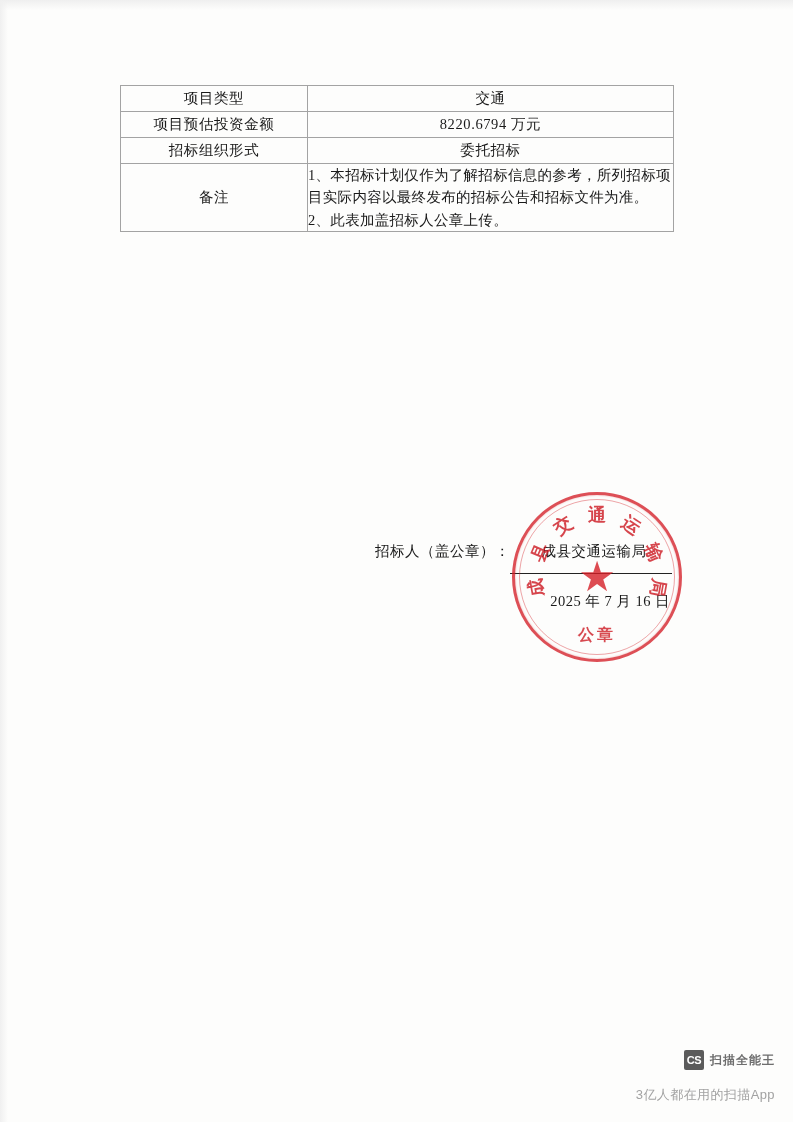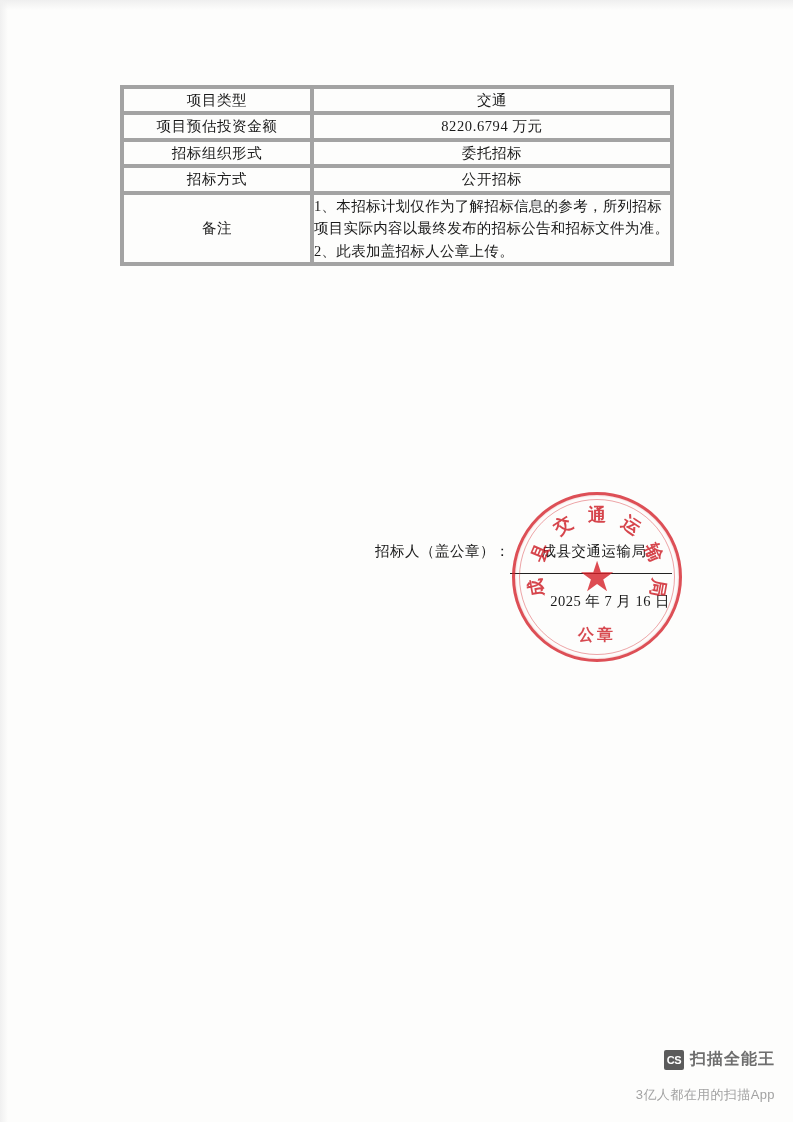--- a/index.html
+++ b/index.html
@@ -26,21 +26,21 @@
   
   .doc-table {
     position: absolute;
     left: 120px;
     top: 85px;
     width: 554px;
     border-collapse: collapse;
     table-layout: fixed;
   }
   .doc-table td {
-    border: 4px solid #a3a3a3;
+    border: 1px solid #a3a3a3;
     font-size: 14.5px;
     line-height: 1.55;
     vertical-align: middle;
     padding: 0;
   }
   .lbl-cell {
     width: 186px;
     text-align: center;
     padding: 11px 6px;
     letter-spacing: 0.6px;
@@ -179,21 +179,21 @@
     background: #5b5b5b;
     color: #fff;
     font-size: 11px;
     font-weight: bold;
     display: flex;
     align-items: center;
     justify-content: center;
     letter-spacing: -0.5px;
   }
   .wm-title {
-    font-size: 16px;
+    font-size: 12px;
     font-weight: bold;
     color: #6e6e6e;
     letter-spacing: 1px;
   }
   .wm-sub {
     font-size: 13px;
     color: #a2a2a2;
     margin-top: 16px;
     letter-spacing: 0.4px;
   }
@@ -226,24 +226,20 @@
         <td class="lbl-cell">项目类型</td>
         <td class="val-cell">交通</td>
       </tr>
       <tr class="row-h">
         <td class="lbl-cell">项目预估投资金额</td>
         <td class="val-cell">8220.6794 万元</td>
       </tr>
       <tr class="row-h">
         <td class="lbl-cell">招标组织形式</td>
         <td class="val-cell">委托招标</td>
-      </tr>
-      <tr class="row-h">
-        <td class="lbl-cell">招标方式</td>
-        <td class="val-cell">公开招标</td>
       </tr>
       <tr>
         <td class="lbl-cell">备注</td>
         <td class="val-cell remark-val">
           <p>1、本招标计划仅作为了解招标信息的参考，所列招标项目实际内容以最终发布的招标公告和招标文件为准。</p>
           <p>2、此表加盖招标人公章上传。</p>
         </td>
       </tr>
     </tbody>
   </table>

